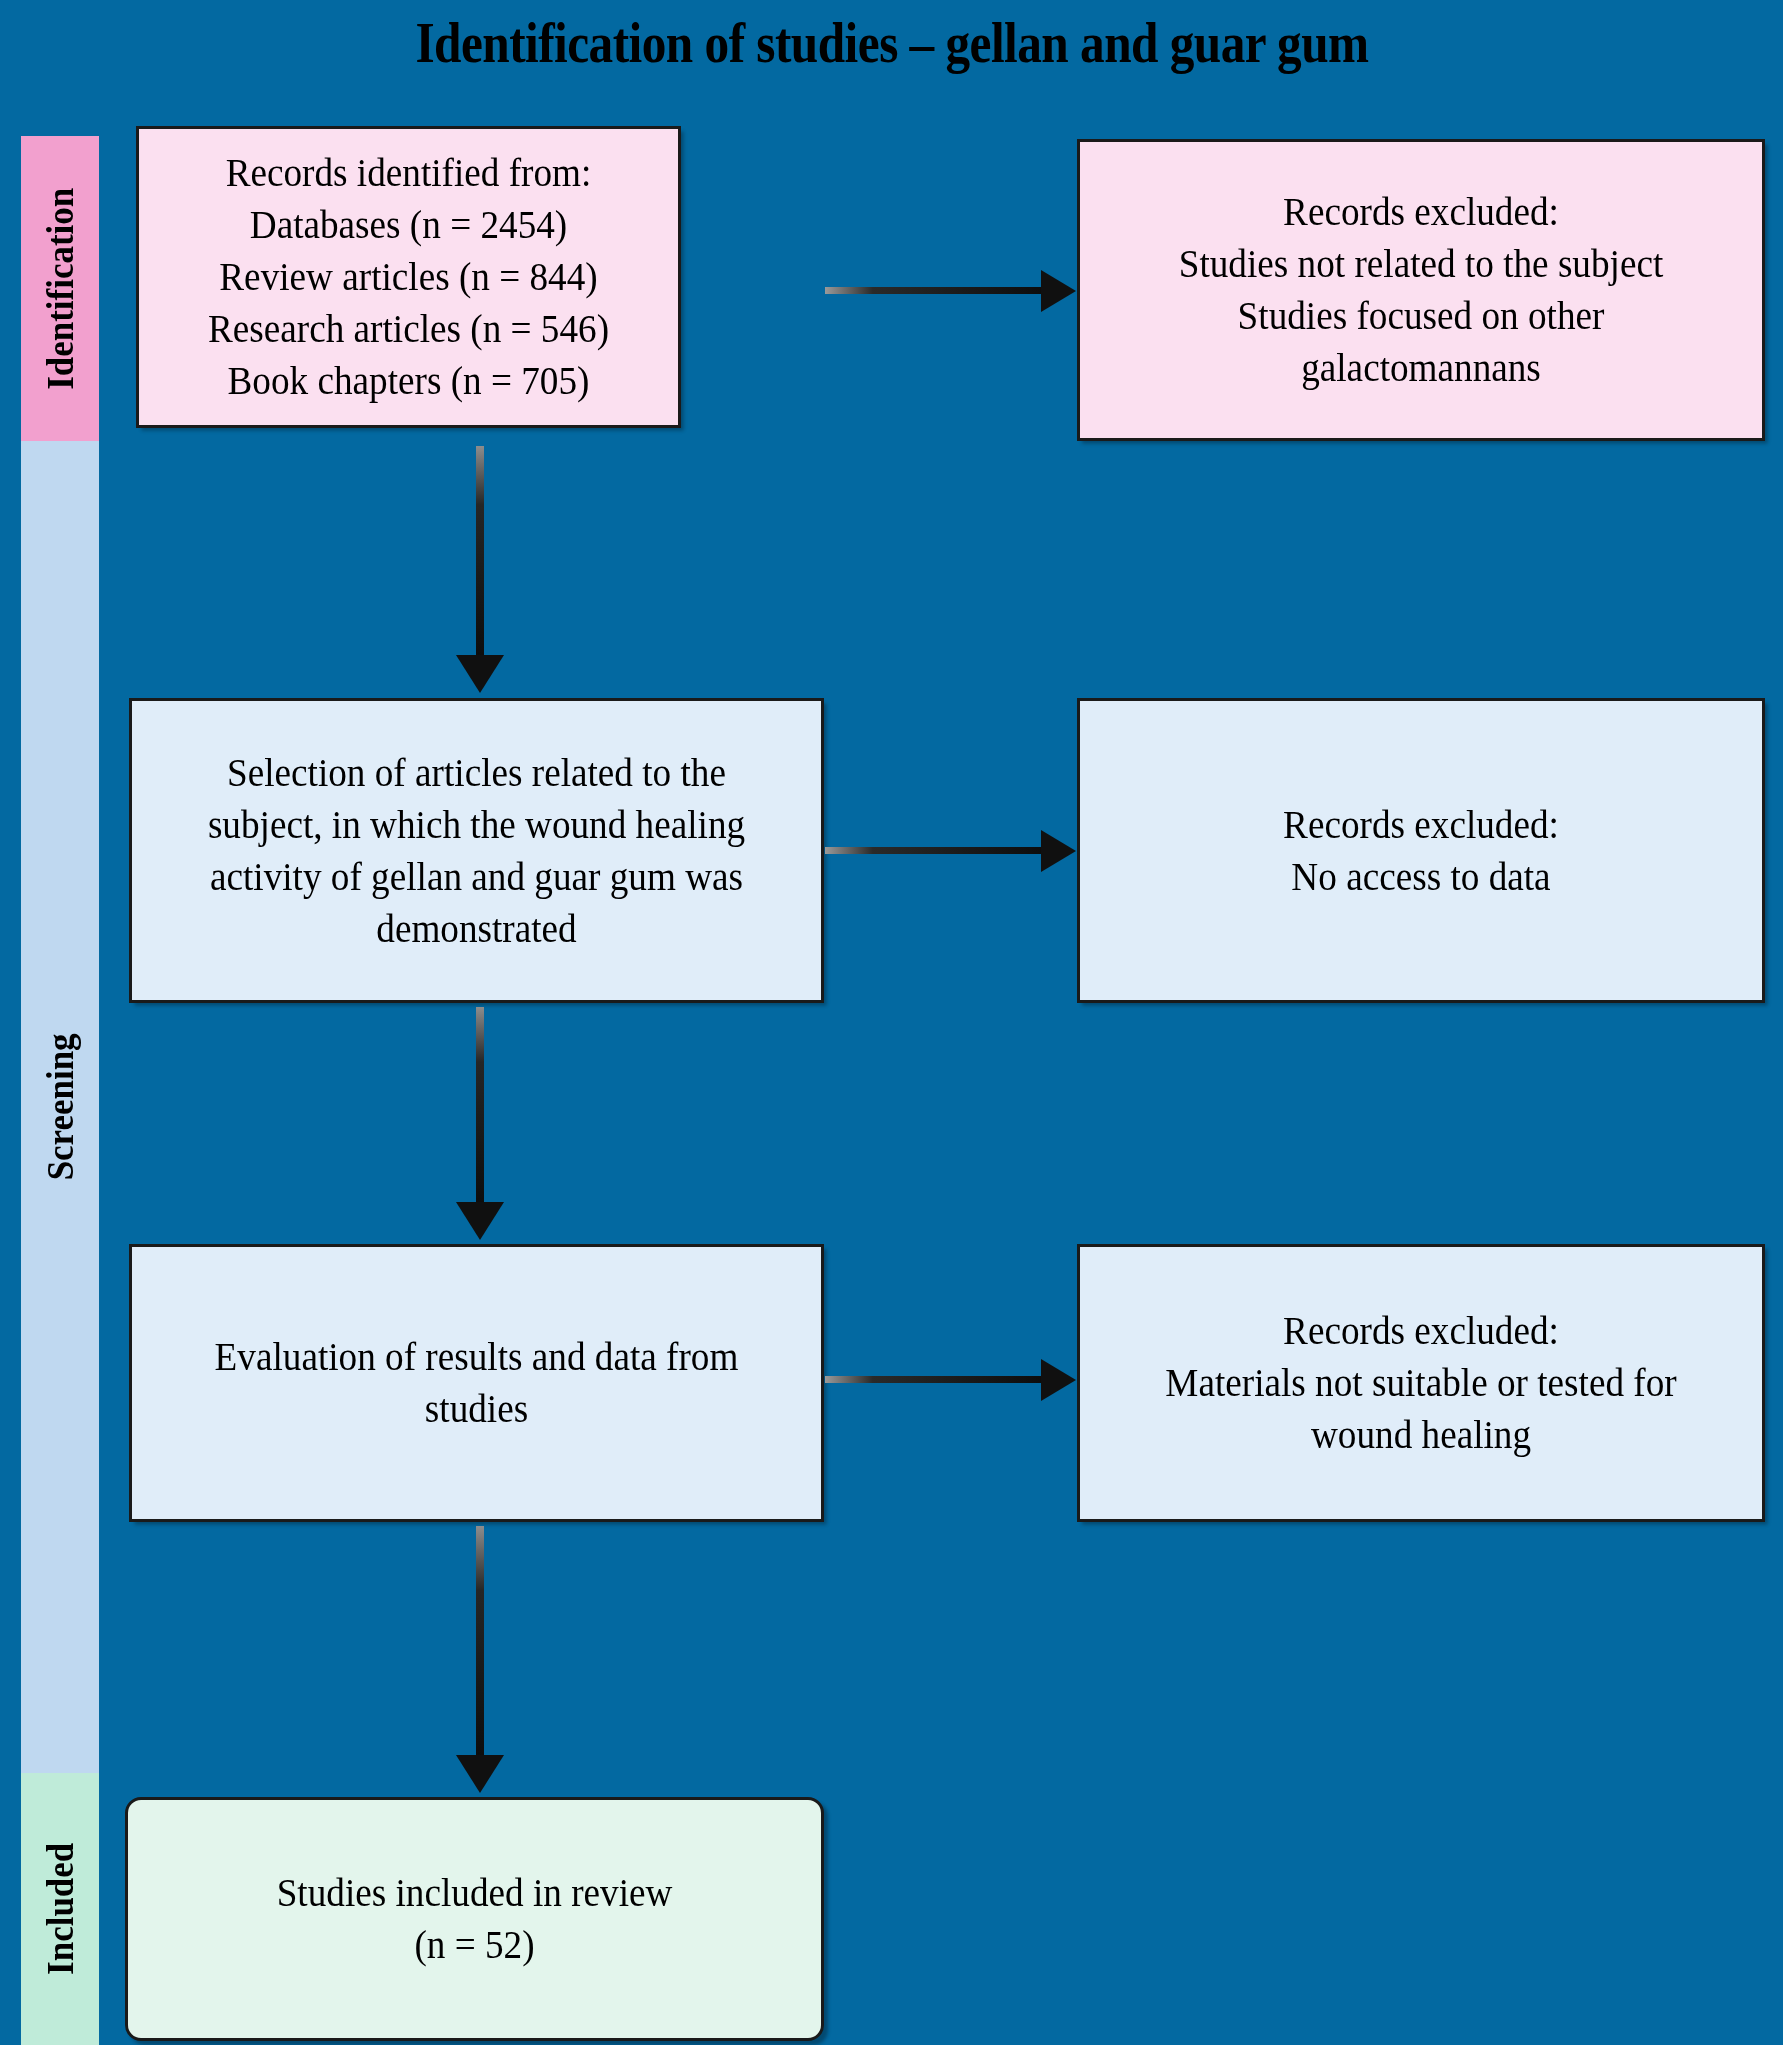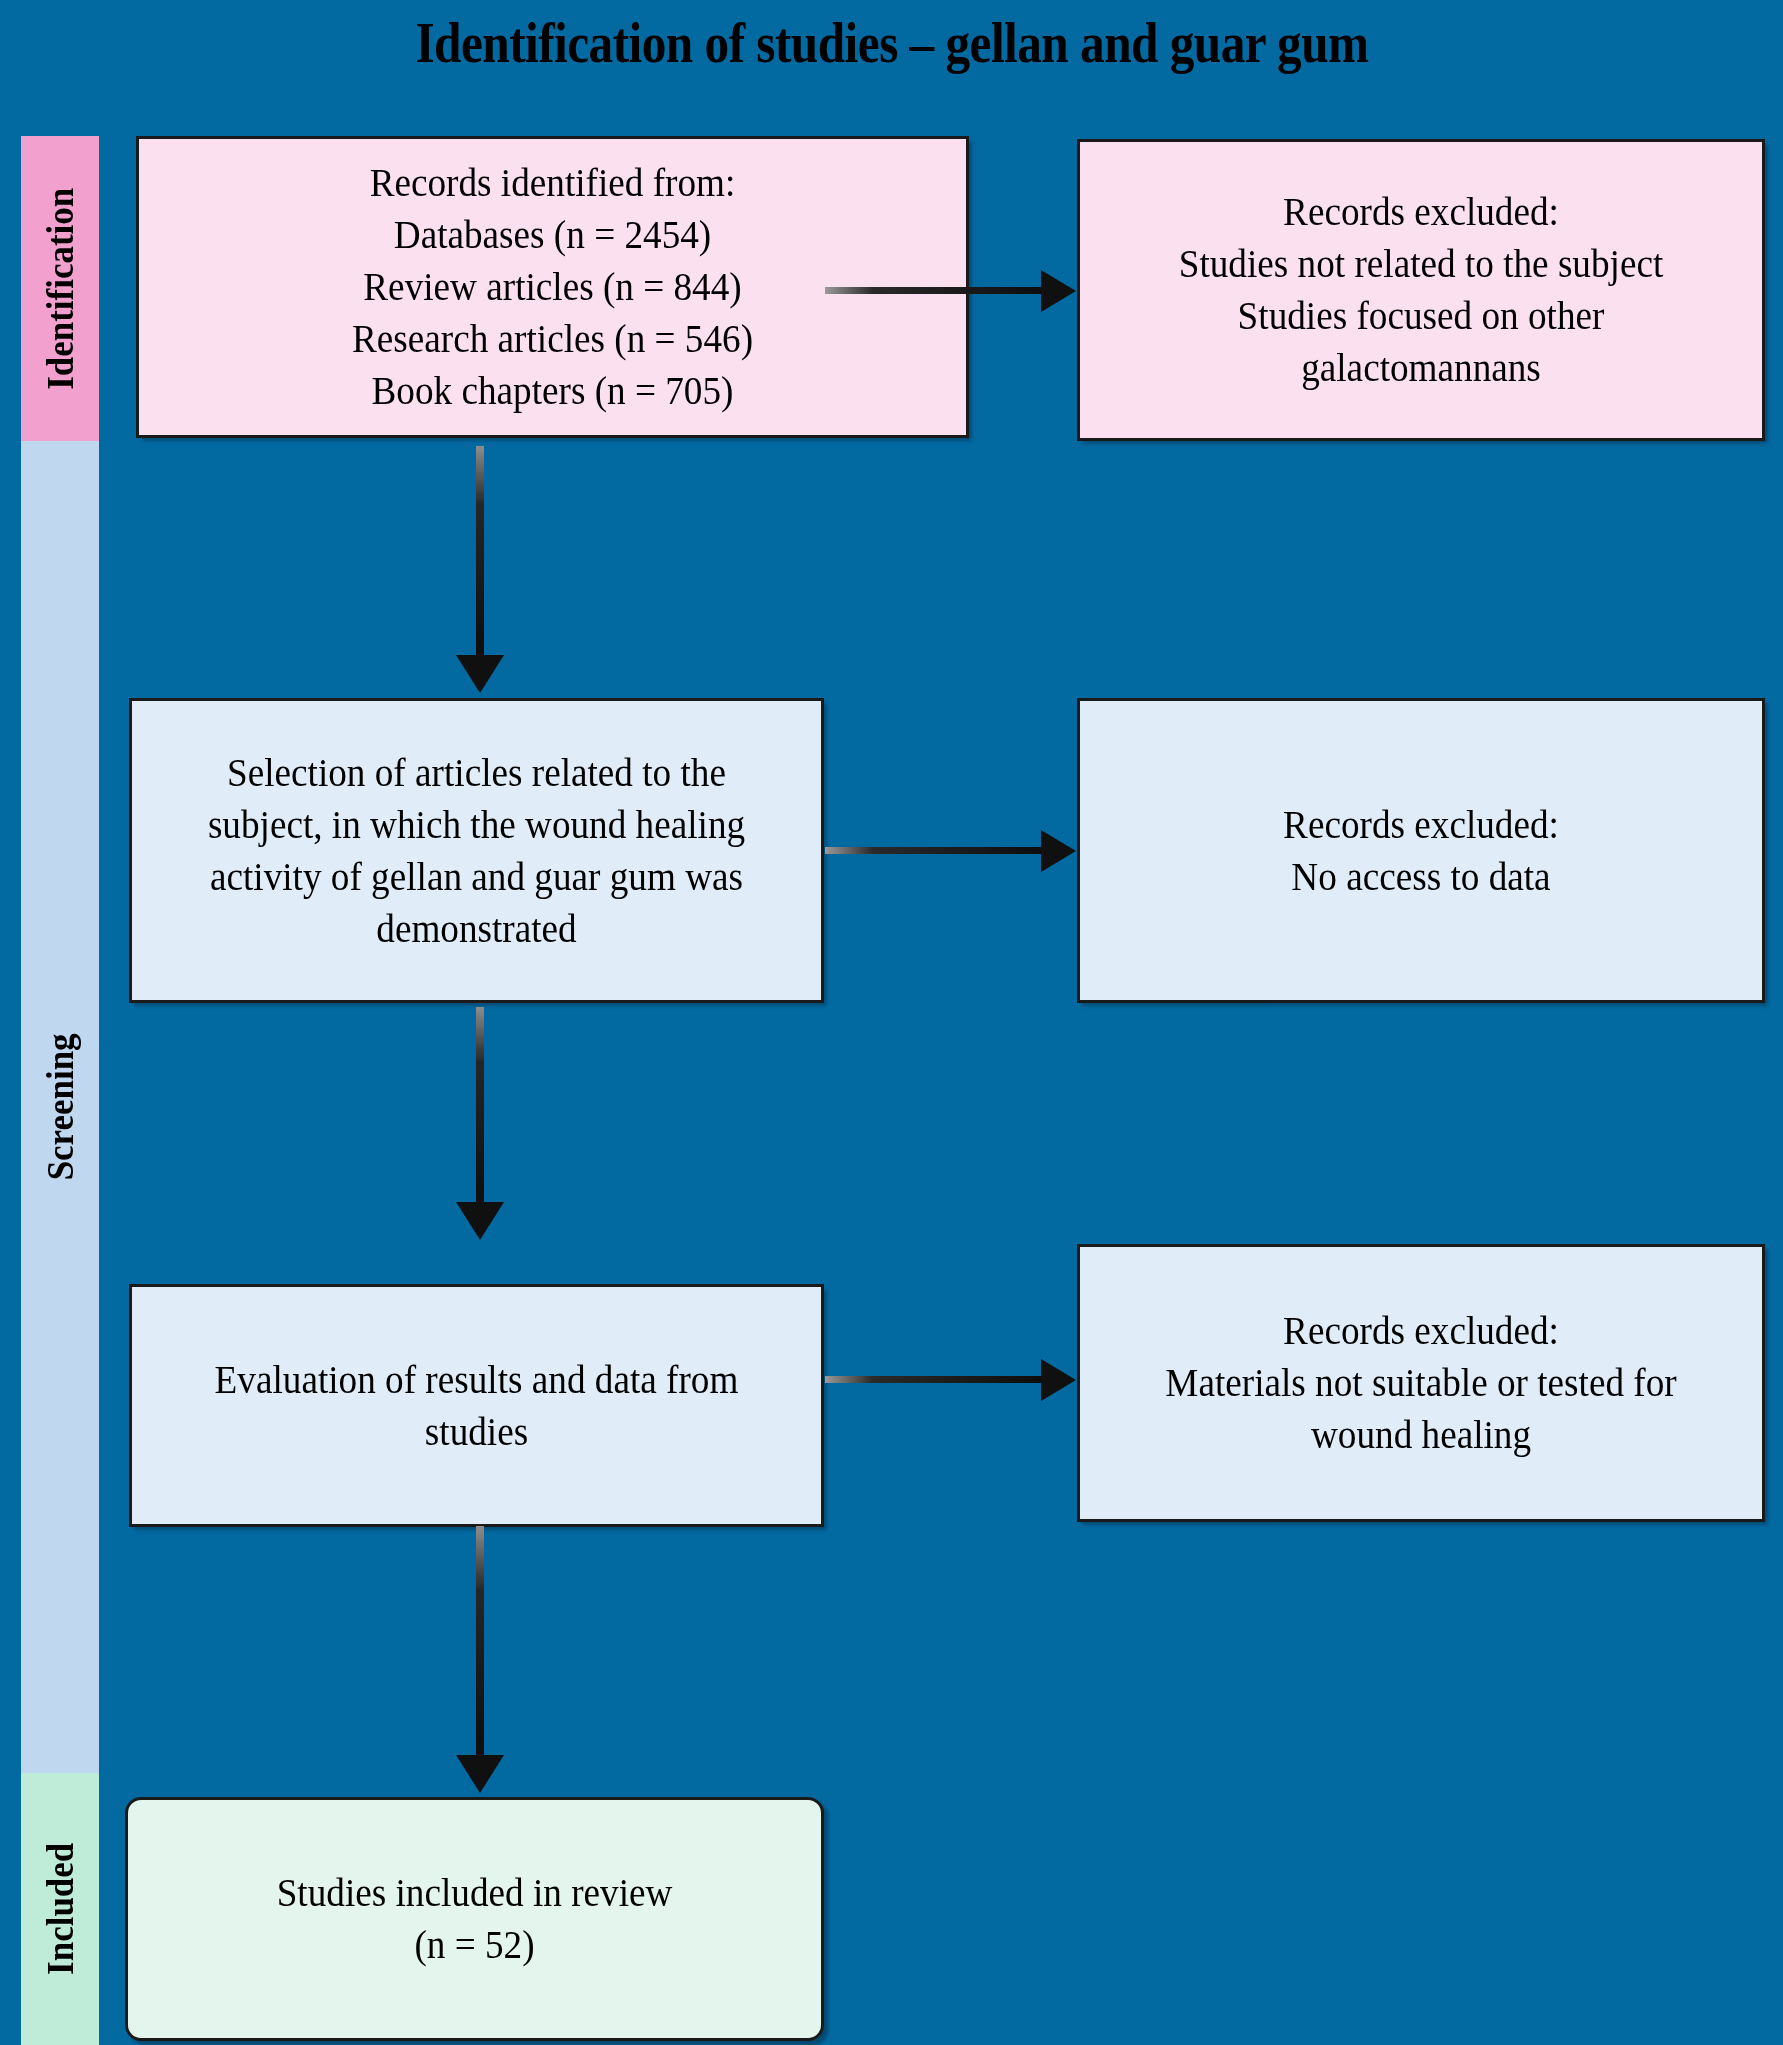--- a/index.html
+++ b/index.html
@@ -77,25 +77,25 @@
     color: #000000;
     padding: 0 18.3px;
     box-sizing: border-box;
     transform: scaleX(0.93);
     white-space: pre-line;
   }
   .pink  { background: #FBE0F0; }
   .blue  { background: #E0EDF9; }
   .green { background: #E3F5EC; border-radius: 16px; }
 
-  #box-identified      { left: 136px;  top: 136px;  width: 833px; height: 302px; }
+  #box-identified      { left: 136px;  top: 126px;  width: 545px; height: 302px; }
   #box-excluded-1      { left: 1077px; top: 139px;  width: 688px; height: 302px; }
   #box-selection       { left: 129px;  top: 698px; width: 695px; height: 305px; }
   #box-excluded-2      { left: 1077px; top: 698px; width: 688px; height: 305px; }
-  #box-evaluation      { left: 129px;  top: 1284px; width: 695px; height: 243px; }
+  #box-evaluation      { left: 129px;  top: 1244px; width: 695px; height: 278px; }
   #box-excluded-3      { left: 1077px; top: 1244px; width: 688px; height: 278px; }
   #box-included        { left: 125px;  top: 1797px; width: 699px; height: 244px; }
 
   
   .arrow-v {
     position: absolute;
     width: 49px;
     display: flex;
     flex-direction: column;
     align-items: center;

